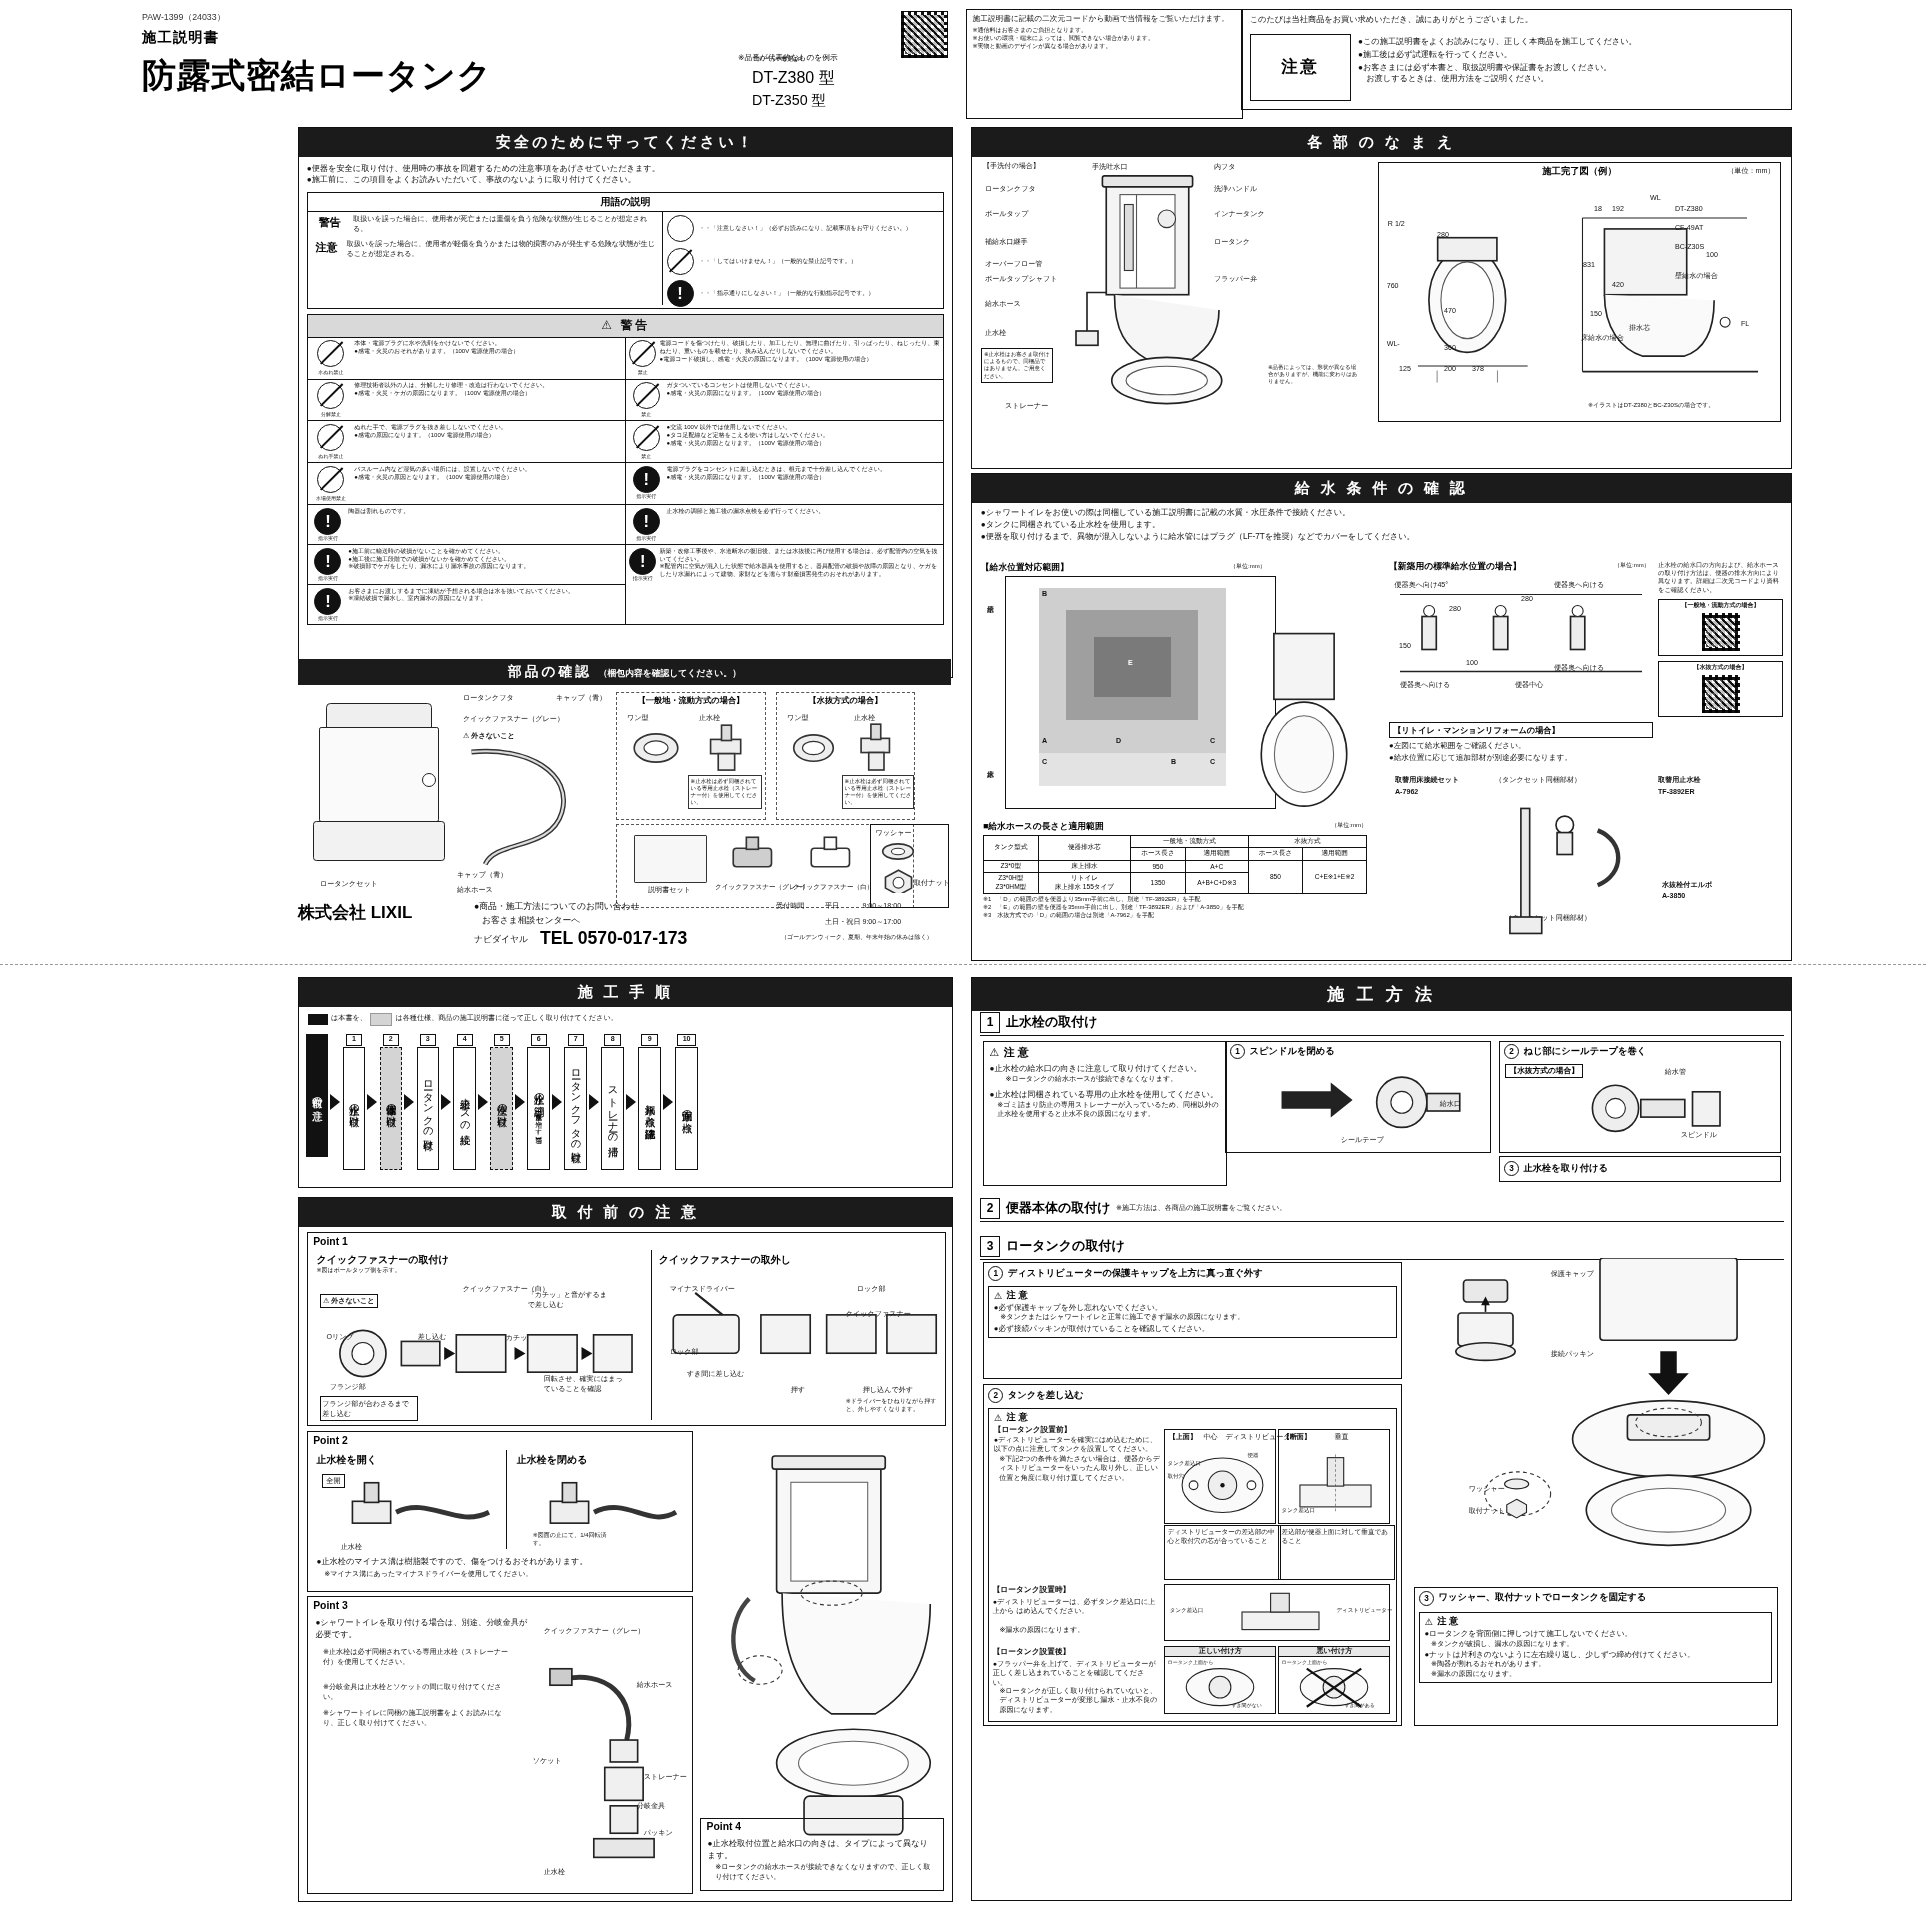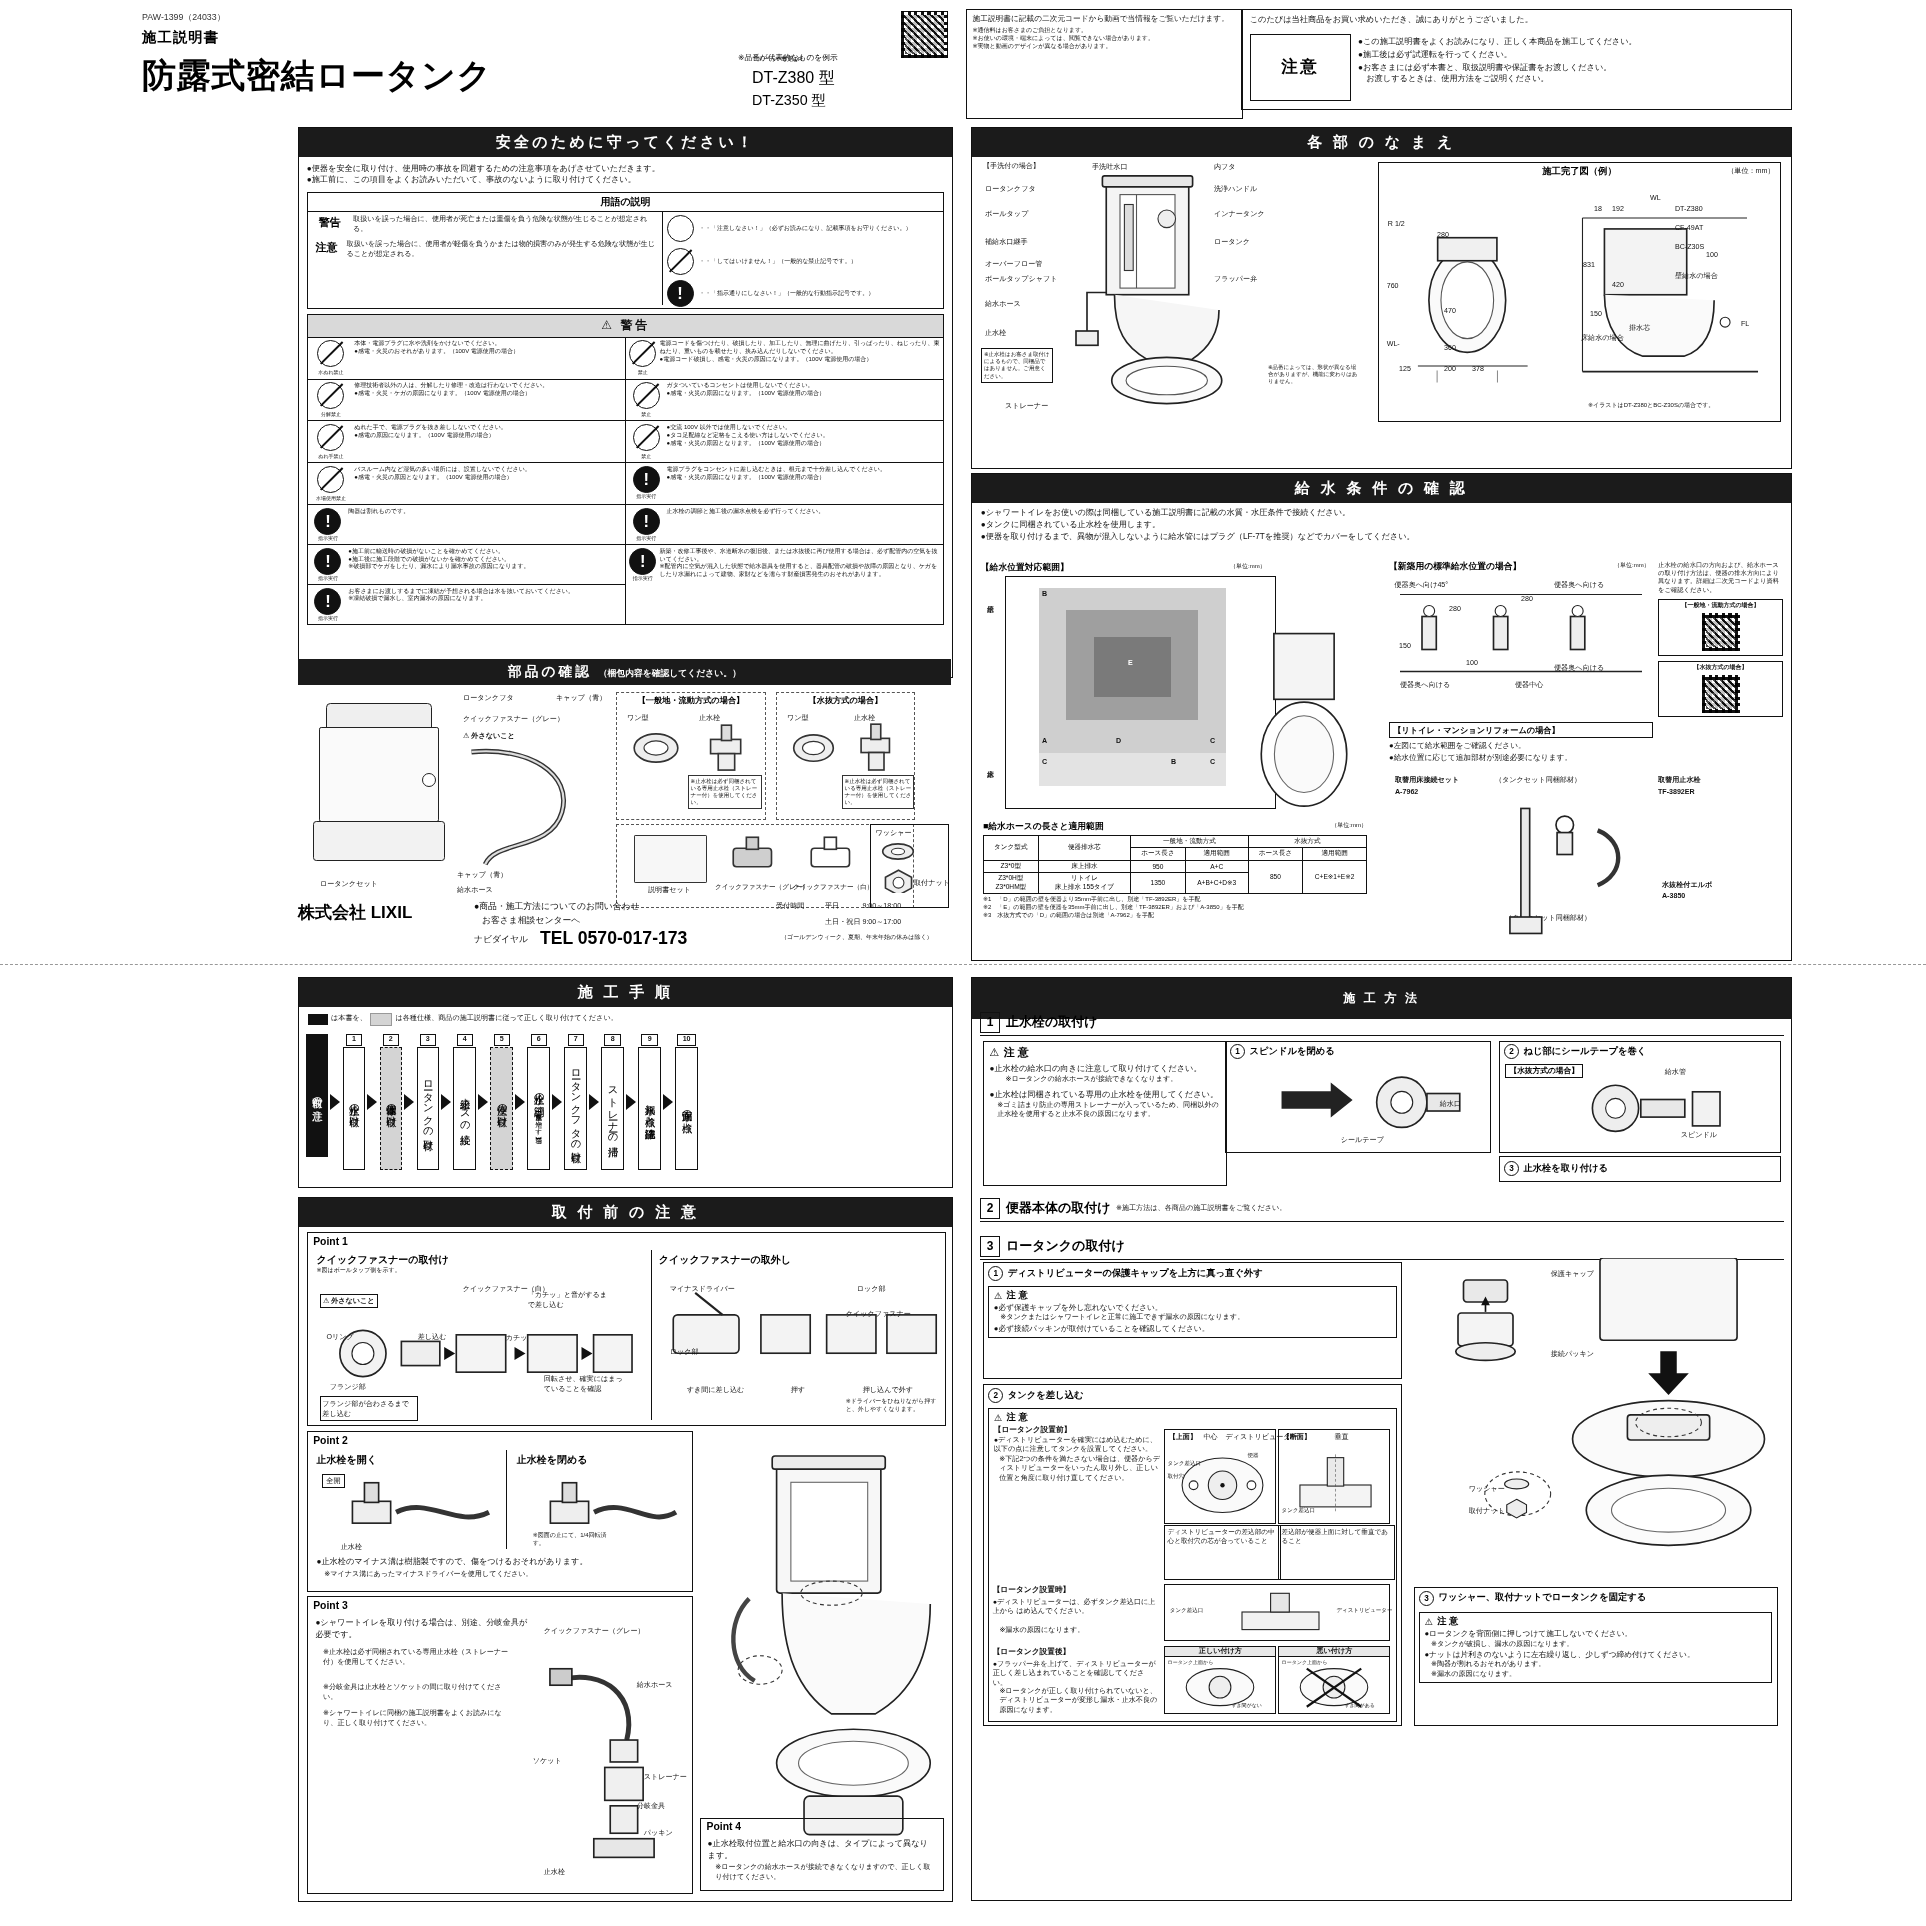--- a/index.html
+++ b/index.html
@@ -637,21 +637,21 @@
         <rect x="20" y="60" width="120" height="70" rx="8" fill="#f3f3f3" stroke="#222" stroke-width="3"></rect>
         <rect x="180" y="60" width="90" height="70" fill="#f3f3f3" stroke="#222" stroke-width="3"></rect>
         <rect x="300" y="60" width="90" height="70" fill="#f3f3f3" stroke="#222" stroke-width="3"></rect>
         <rect x="410" y="60" width="90" height="70" fill="#f3f3f3" stroke="#222" stroke-width="3"></rect>
         <line x1="60" y1="20" x2="110" y2="60" stroke="#222" stroke-width="4"></line>
       </svg>
       <div class="lbl" style="left:362px;top:51px;">マイナスドライバー</div>
       <div class="lbl" style="left:549px;top:51px;">ロック部</div>
       <div class="lbl" style="left:362px;top:114px;">ロック部</div>
       <div class="lbl" style="left:538px;top:76px;">クイックファスナー</div>
-      <div class="lbl" style="left:379px;top:152px;">すき間に差し込む</div>
+      <div class="lbl" style="left:379px;top:136px;">すき間に差し込む</div>
       <div class="lbl" style="left:483px;top:152px;">押す</div>
       <div class="lbl" style="left:555px;top:152px;">押し込んで外す</div>
       <div class="xtiny" style="position:absolute;left:538px;top:165px;width:93px;">※ドライバーをひねりながら押すと、外しやすくなります。</div>
     </div>
 
     <div class="boxed1" style="position:absolute;left:7.7px;top:233px;width:384px;height:159px;">
       <div class="b" style="position:absolute;left:5.5px;top:3.3px;font-size:10.4px;">Point 2</div>
       <div class="b" style="position:absolute;left:8.8px;top:21px;font-size:10px;">止水栓を開く</div>
       <div class="b" style="position:absolute;left:209px;top:21px;font-size:10px;">止水栓を閉める</div>
       <div style="position:absolute;left:198px;top:17.6px;height:99px;border-left:0.5px solid #111;"></div>
@@ -710,21 +710,21 @@
     </svg>
 
     <div class="boxed1" style="position:absolute;left:401px;top:620px;width:242px;height:71px;">
       <div class="b" style="position:absolute;left:5.5px;top:2.2px;font-size:10.4px;">Point 4</div>
       <div class="t" style="position:absolute;left:6.6px;top:18.7px;width:225px;font-size:8.2px;">●止水栓取付位置と給水口の向きは、タイプによって異なります。</div>
       <div class="tiny" style="position:absolute;left:14.3px;top:44px;width:220px;">※ロータンクの給水ホースが接続できなくなりますので、正しく取り付けてください。</div>
     </div>
   </div>
 
   <div class="boxed" style="position:absolute;left:971px;top:977px;width:819px;height:922px;">
-    <div class="blackbar" style="font-size:12px;padding:12px 0;">施 工 方 法</div>
+    <div class="blackbar" style="font-size:17px;padding:5px 0;">施 工 方 法</div>
 
     <div style="position:absolute;left:7.7px;top:34px;width:804px;height:181px;">
       <div style="display:flex;align-items:center;gap:5.5px;">
         <div class="ctr b" style="width:18.7px;height:18.7px;line-height:18.7px;border:1.1px solid #111;font-size:12px;">1</div>
         <div class="b" style="font-size:13px;">止水栓の取付け</div>
       </div>
       <div style="border-bottom:1.1px solid #111;margin-top:2.2px;"></div>
 
       <div class="boxed1" style="position:absolute;left:3.3px;top:28.6px;width:231px;height:137px;padding:3.3px 5.5px;">
         <div class="caution-head">

